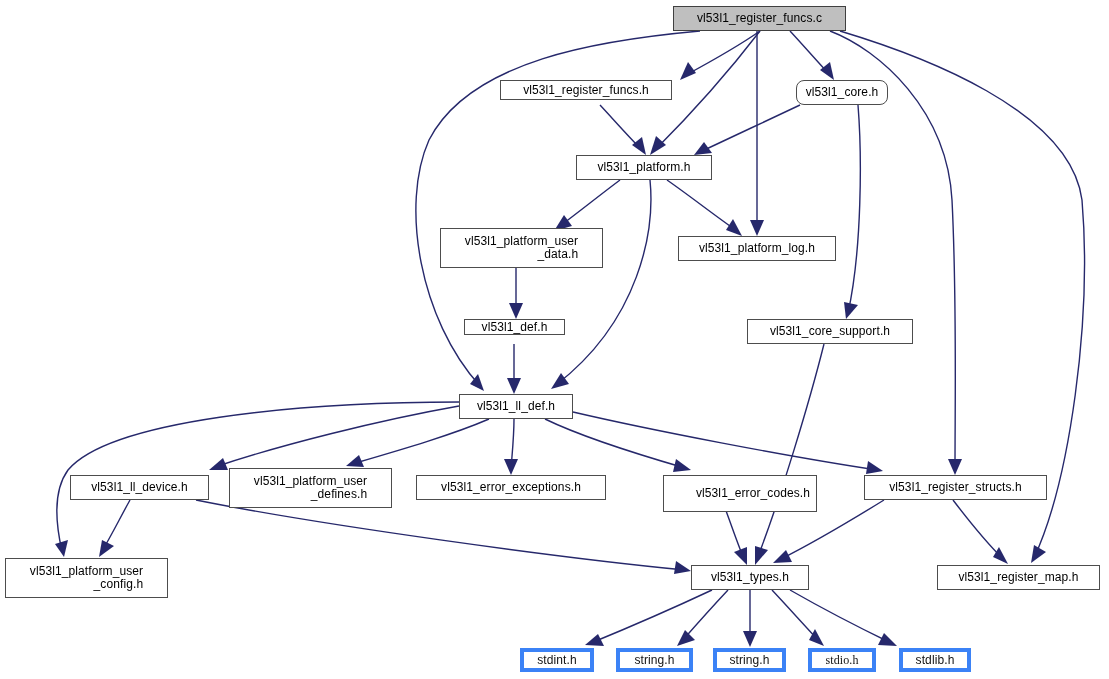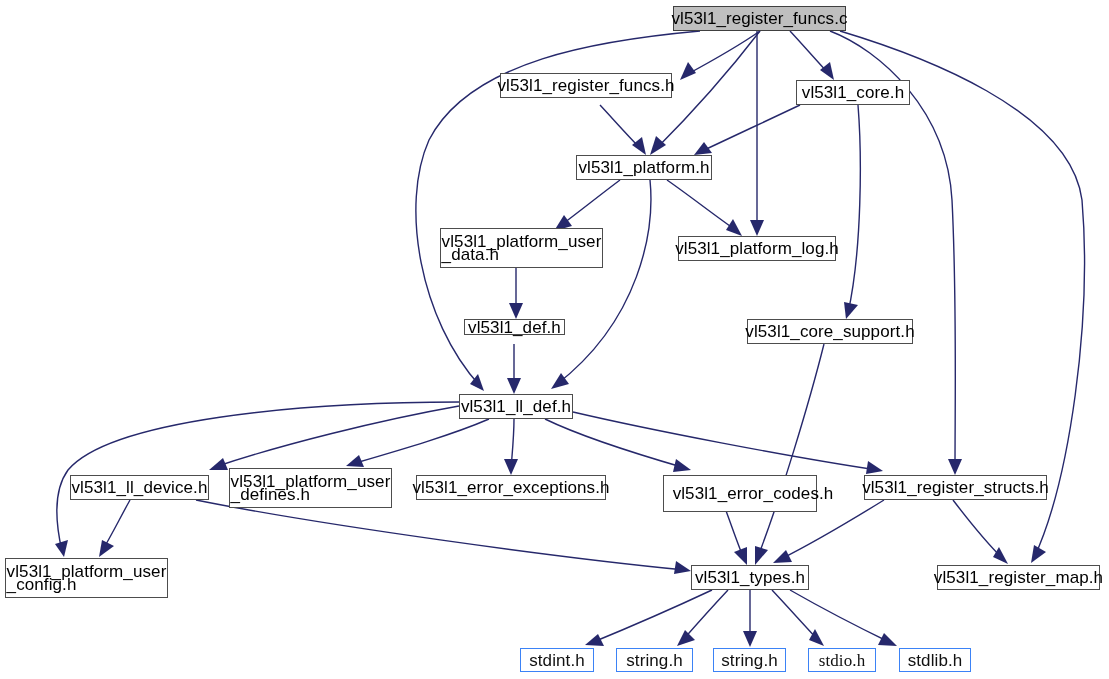--- a/index.html
+++ b/index.html
@@ -31,36 +31,36 @@
   .edge-arrow {
     fill: #26286b;
     stroke: none;
   }
   .node-box {
     position: absolute;
     box-sizing: border-box;
     display: flex;
     align-items: center;
     justify-content: center;
-    text-align: left;
+    text-align: right;
     background: #ffffff;
     border: 1px solid #4d4d4d;
     color: #000000;
-    font-size: 17px;
+    font-size: 12px;
     line-height: 13px;
     letter-spacing: 0.1px;
     white-space: pre;
     user-select: none;
   }
   .node-box.root {
     background: #bfbfbf;
     border: 1px solid #404040;
   }
   .node-box.sys {
-    border: 1px solid #3b82f6;
+    border: 4px solid #3b82f6;
     color: #111111;
   }
 </style>
 </head>
 <body>
 
 <div id="graph-root">
   <svg class="graph-canvas" viewBox="0 0 1109 679" id="edges-svg">
       <g>
         <path class="edge-path" d="M 760,31 C 740,45 710,62 686,75"></path>
@@ -186,22 +186,22 @@
         <path class="edge-path" d="M 772,590 C 787,606 805,626 819,641"></path>
         <polygon class="edge-arrow" points="824,646 815,629 809,640"></polygon>
       </g>
       <g>
         <path class="edge-path" d="M 790,590 C 818,606 860,628 891,643"></path>
         <polygon class="edge-arrow" points="897,646 884,633 878,645"></polygon>
       </g>
     </svg>
   <div id="nodes-layer">
       <div class="node-box root" style="left: 673px; top: 6px; width: 173px; height: 25px;">vl53l1_register_funcs.c</div>
-      <div class="node-box" style="left: 500px; top: 73px; width: 172px; height: 25px;">vl53l1_register_funcs.h</div>
-      <div class="node-box" style="left: 796px; top: 80px; width: 114px; height: 25px;">vl53l1_core.h</div>
+      <div class="node-box" style="left: 500px; top: 80px; width: 172px; height: 20px;">vl53l1_register_funcs.h</div>
+      <div class="node-box" style="left: 796px; top: 80px; width: 92px; height: 25px; border-radius: 8px;">vl53l1_core.h</div>
       <div class="node-box" style="left: 576px; top: 155px; width: 136px; height: 25px;">vl53l1_platform.h</div>
       <div class="node-box" style="left: 440px; top: 228px; width: 163px; height: 40px;">vl53l1_platform_user
 _data.h</div>
       <div class="node-box" style="left: 678px; top: 236px; width: 158px; height: 25px;">vl53l1_platform_log.h</div>
       <div class="node-box" style="left: 464px; top: 319px; width: 101px; height: 16px;">vl53l1_def.h</div>
       <div class="node-box" style="left: 747px; top: 319px; width: 166px; height: 25px;">vl53l1_core_support.h</div>
       <div class="node-box" style="left: 459px; top: 394px; width: 114px; height: 25px;">vl53l1_ll_def.h</div>
       <div class="node-box" style="left: 70px; top: 475px; width: 139px; height: 25px;">vl53l1_ll_device.h</div>
       <div class="node-box" style="left: 229px; top: 468px; width: 163px; height: 40px;">vl53l1_platform_user
 _defines.h</div>

